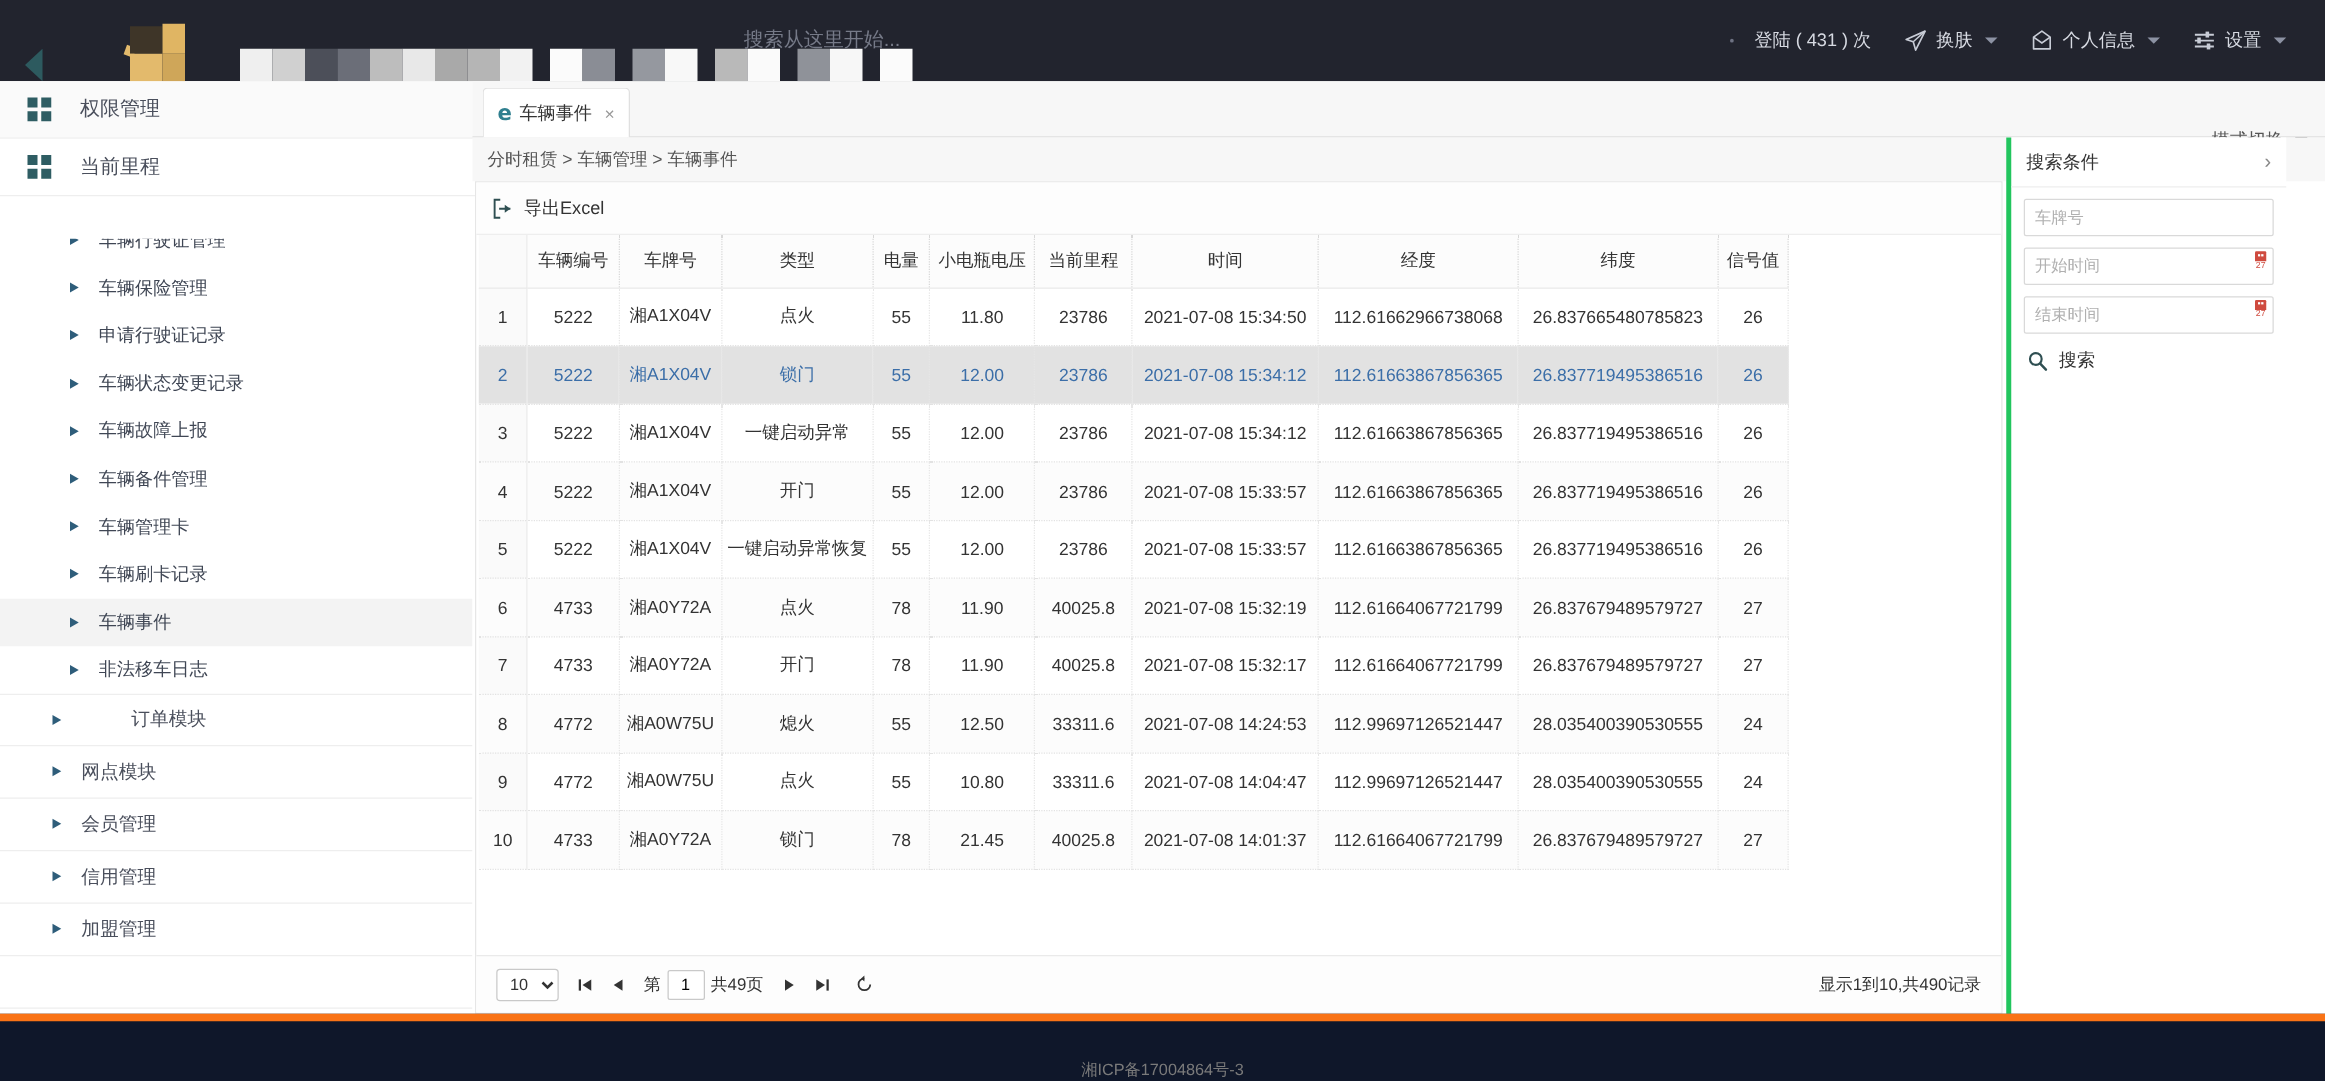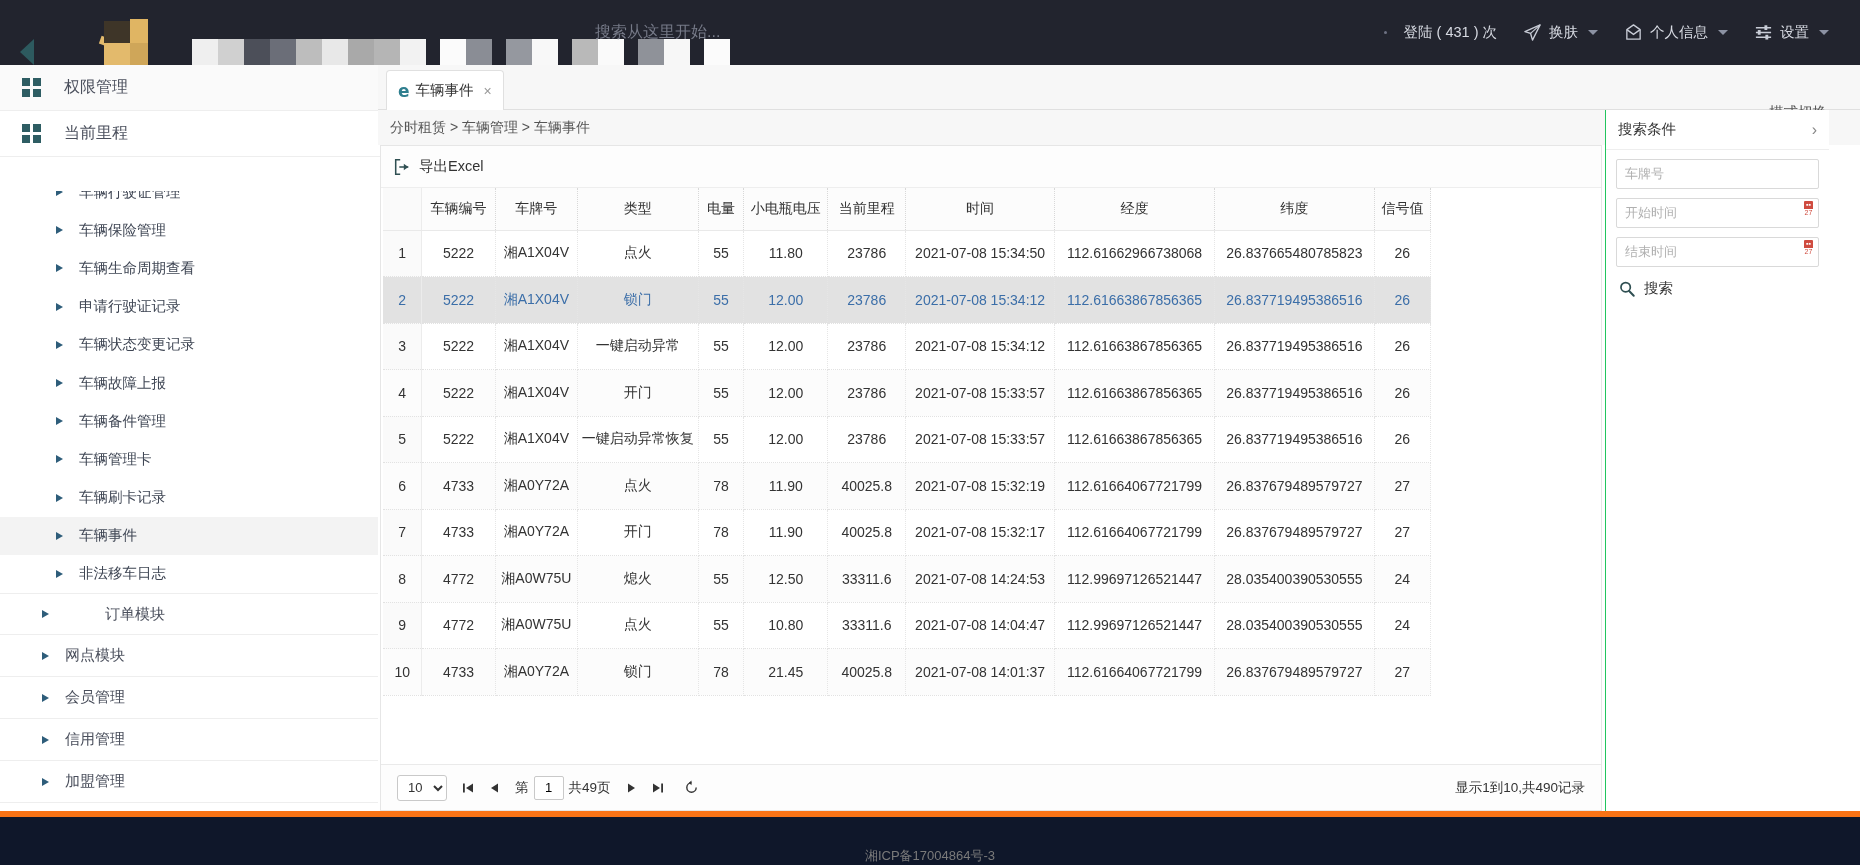--- a/index.html
+++ b/index.html
@@ -155,21 +155,21 @@
   .pg-btn { width: 26px; height: 26px; display:flex; align-items:center; justify-content:center; color: #444; cursor: pointer; }
   .pg-sep { margin: 0 4px; }
   .pg-text { font-size: 13.5px; color: #333; display: flex; align-items: center; gap: 5px; }
   .pg-input { width: 30px; height: 24px; border: 1px solid #c9c9c9; text-align: center; font-size: 13px; border-radius:2px;
               font-family:"Liberation Sans",sans-serif; }
   .pg-info { margin-left: auto; font-size: 13.5px; color: #333; }
 
   
   .searchpanel {
     position: absolute; left: 1605px; top: 110px; width: 224px; height: 701px;
-    background: #ffffff; border-left: 1px solid #22c55e;
+    background: #ffffff; border-left: 4px solid #22c55e;
   }
   .sp-head {
     height: 40px; display: flex; align-items: center; padding: 0 12px;
     font-size: 14.5px; color: #333; border-bottom: 1px solid #eeeeee;
   }
   .sp-head .arrow { margin-left: auto; color: #888; font-size: 16px; cursor: pointer; }
   .sp-field {
     margin: 9px 10px 0 10px; height: 30px; border: 1px solid #d9d9d9; border-radius: 2px;
     display: flex; align-items: center; padding: 0 8px; position: relative; background:#fff;
   }
@@ -306,24 +306,20 @@
 
   <div class="side-scroll">
     <div style="margin-top:-18px;">
       <div class="side-item">
         <span class="tri"></span>
         <span>车辆行驶证管理</span>
       </div>
       <div class="side-item">
         <span class="tri"></span>
         <span>车辆保险管理</span>
-      </div>
-      <div class="side-item">
-        <span class="tri"></span>
-        <span>车辆生命周期查看</span>
       </div>
       <div class="side-item">
         <span class="tri"></span>
         <span>申请行驶证记录</span>
       </div>
       <div class="side-item">
         <span class="tri"></span>
         <span>车辆状态变更记录</span>
       </div>
       <div class="side-item">

